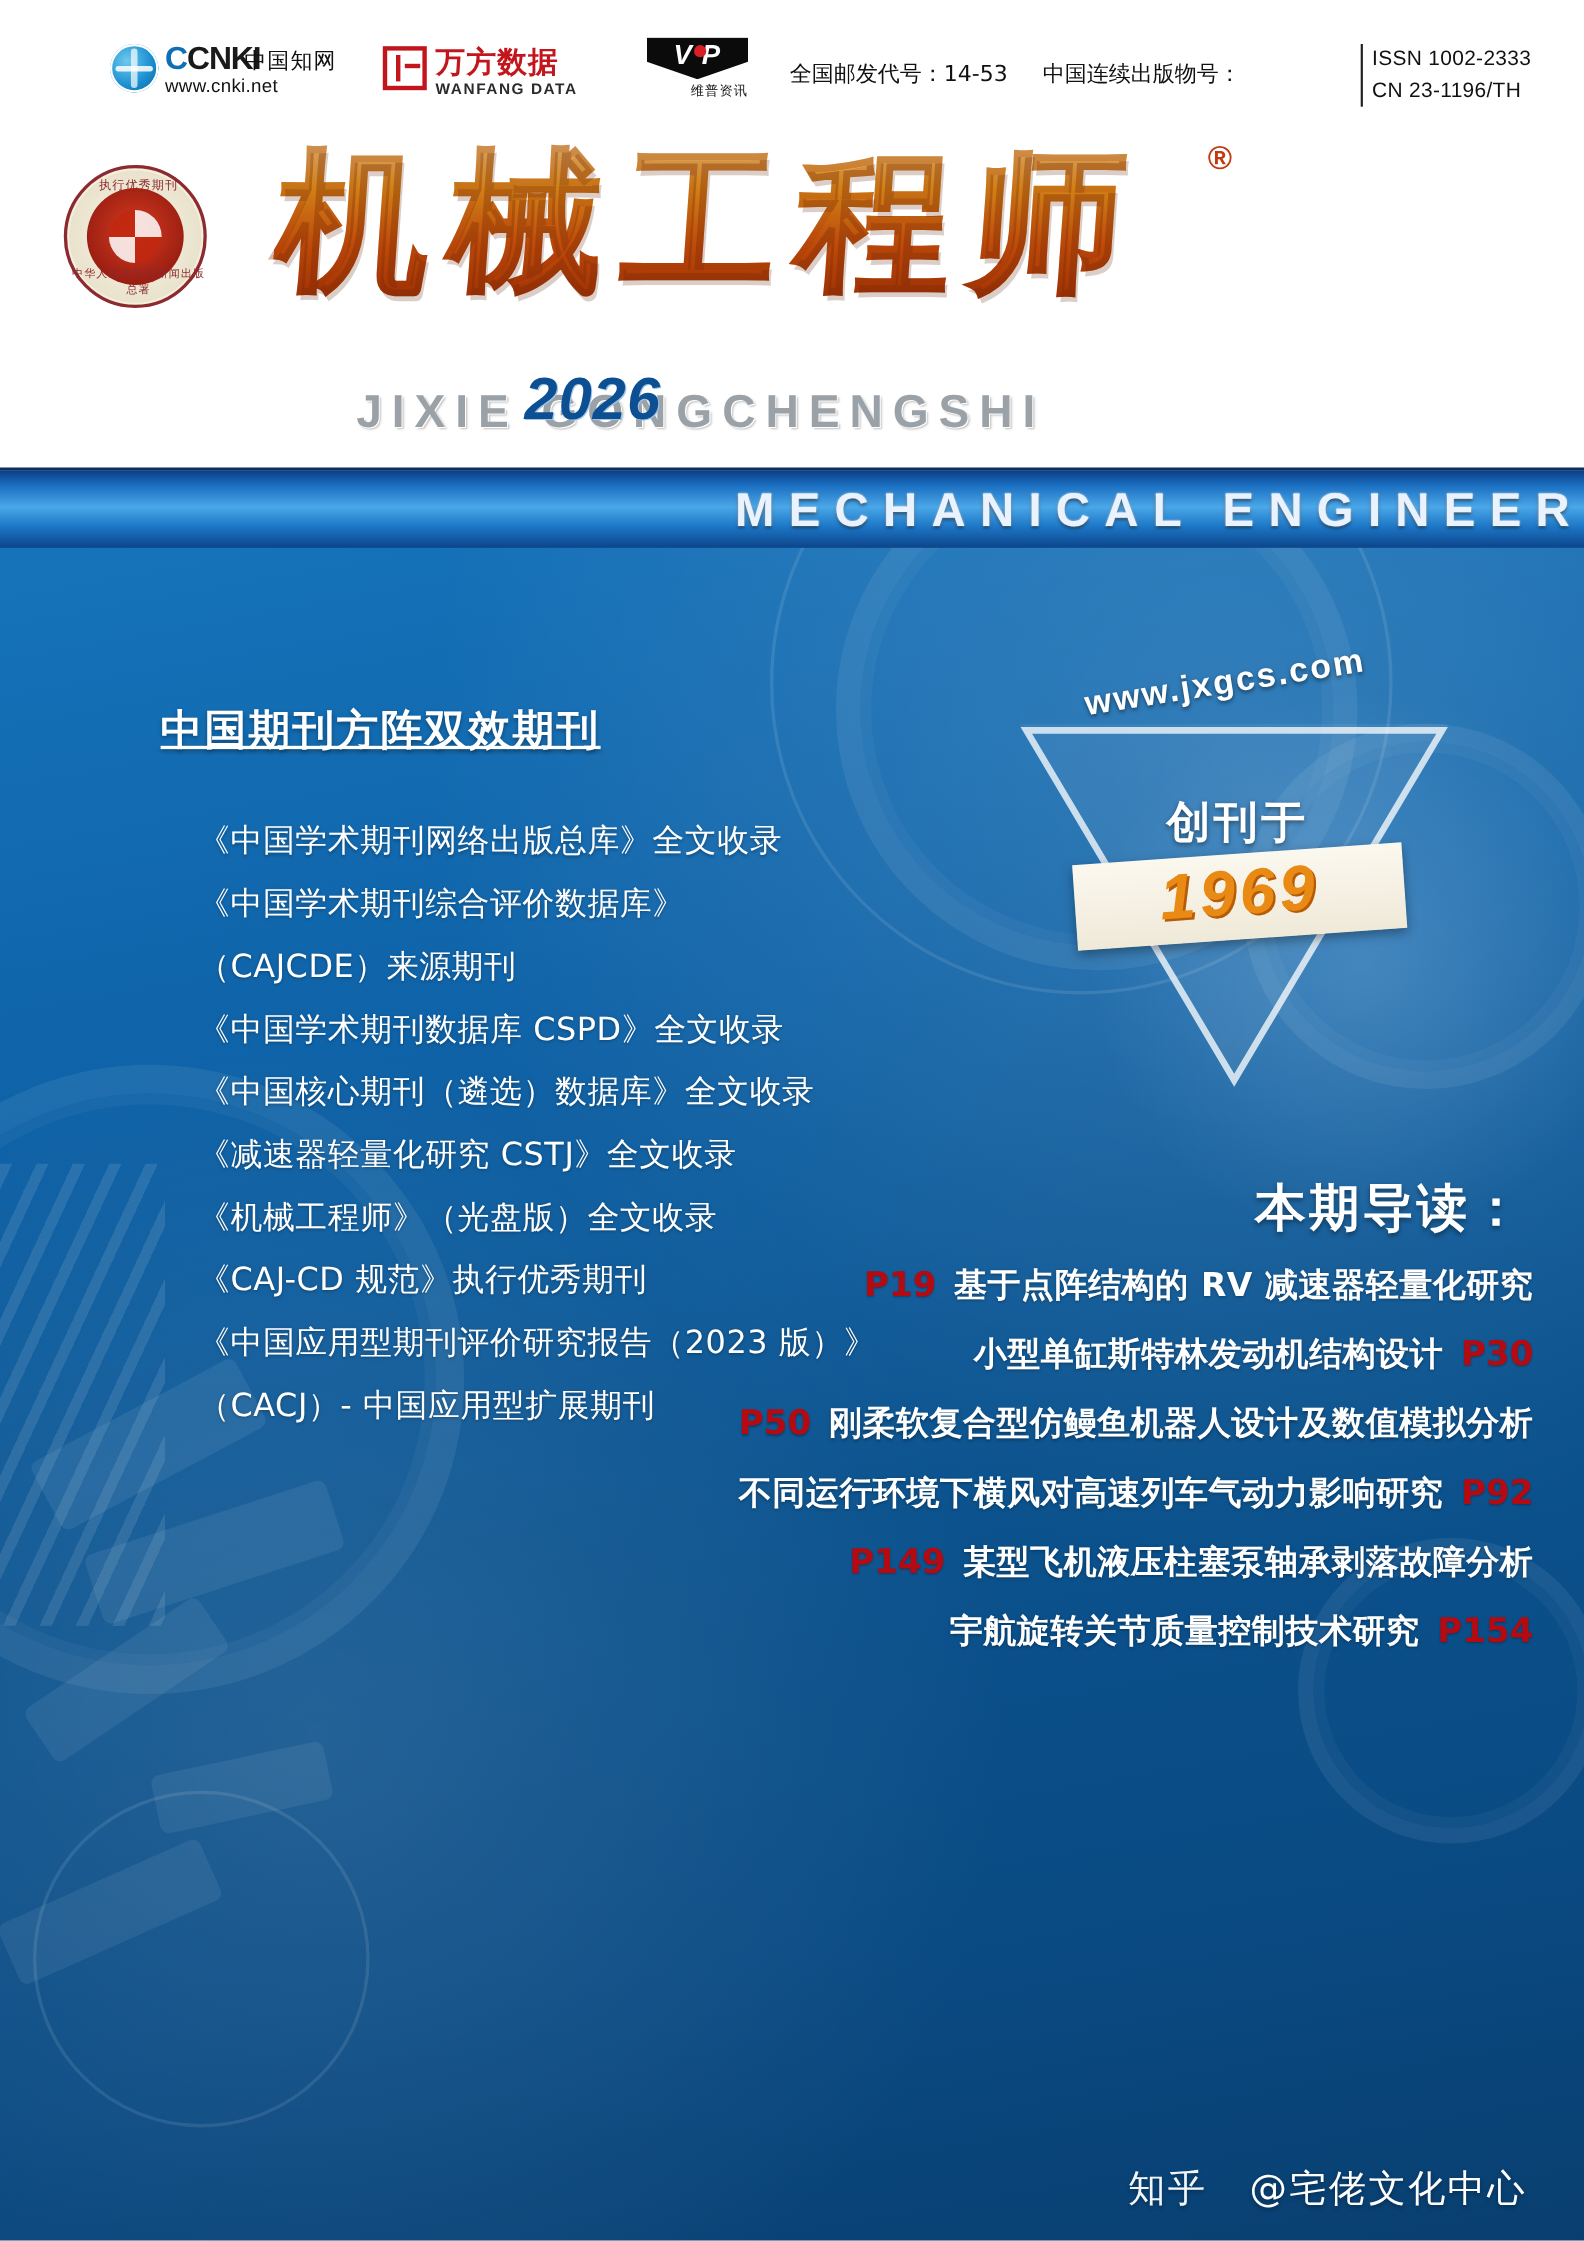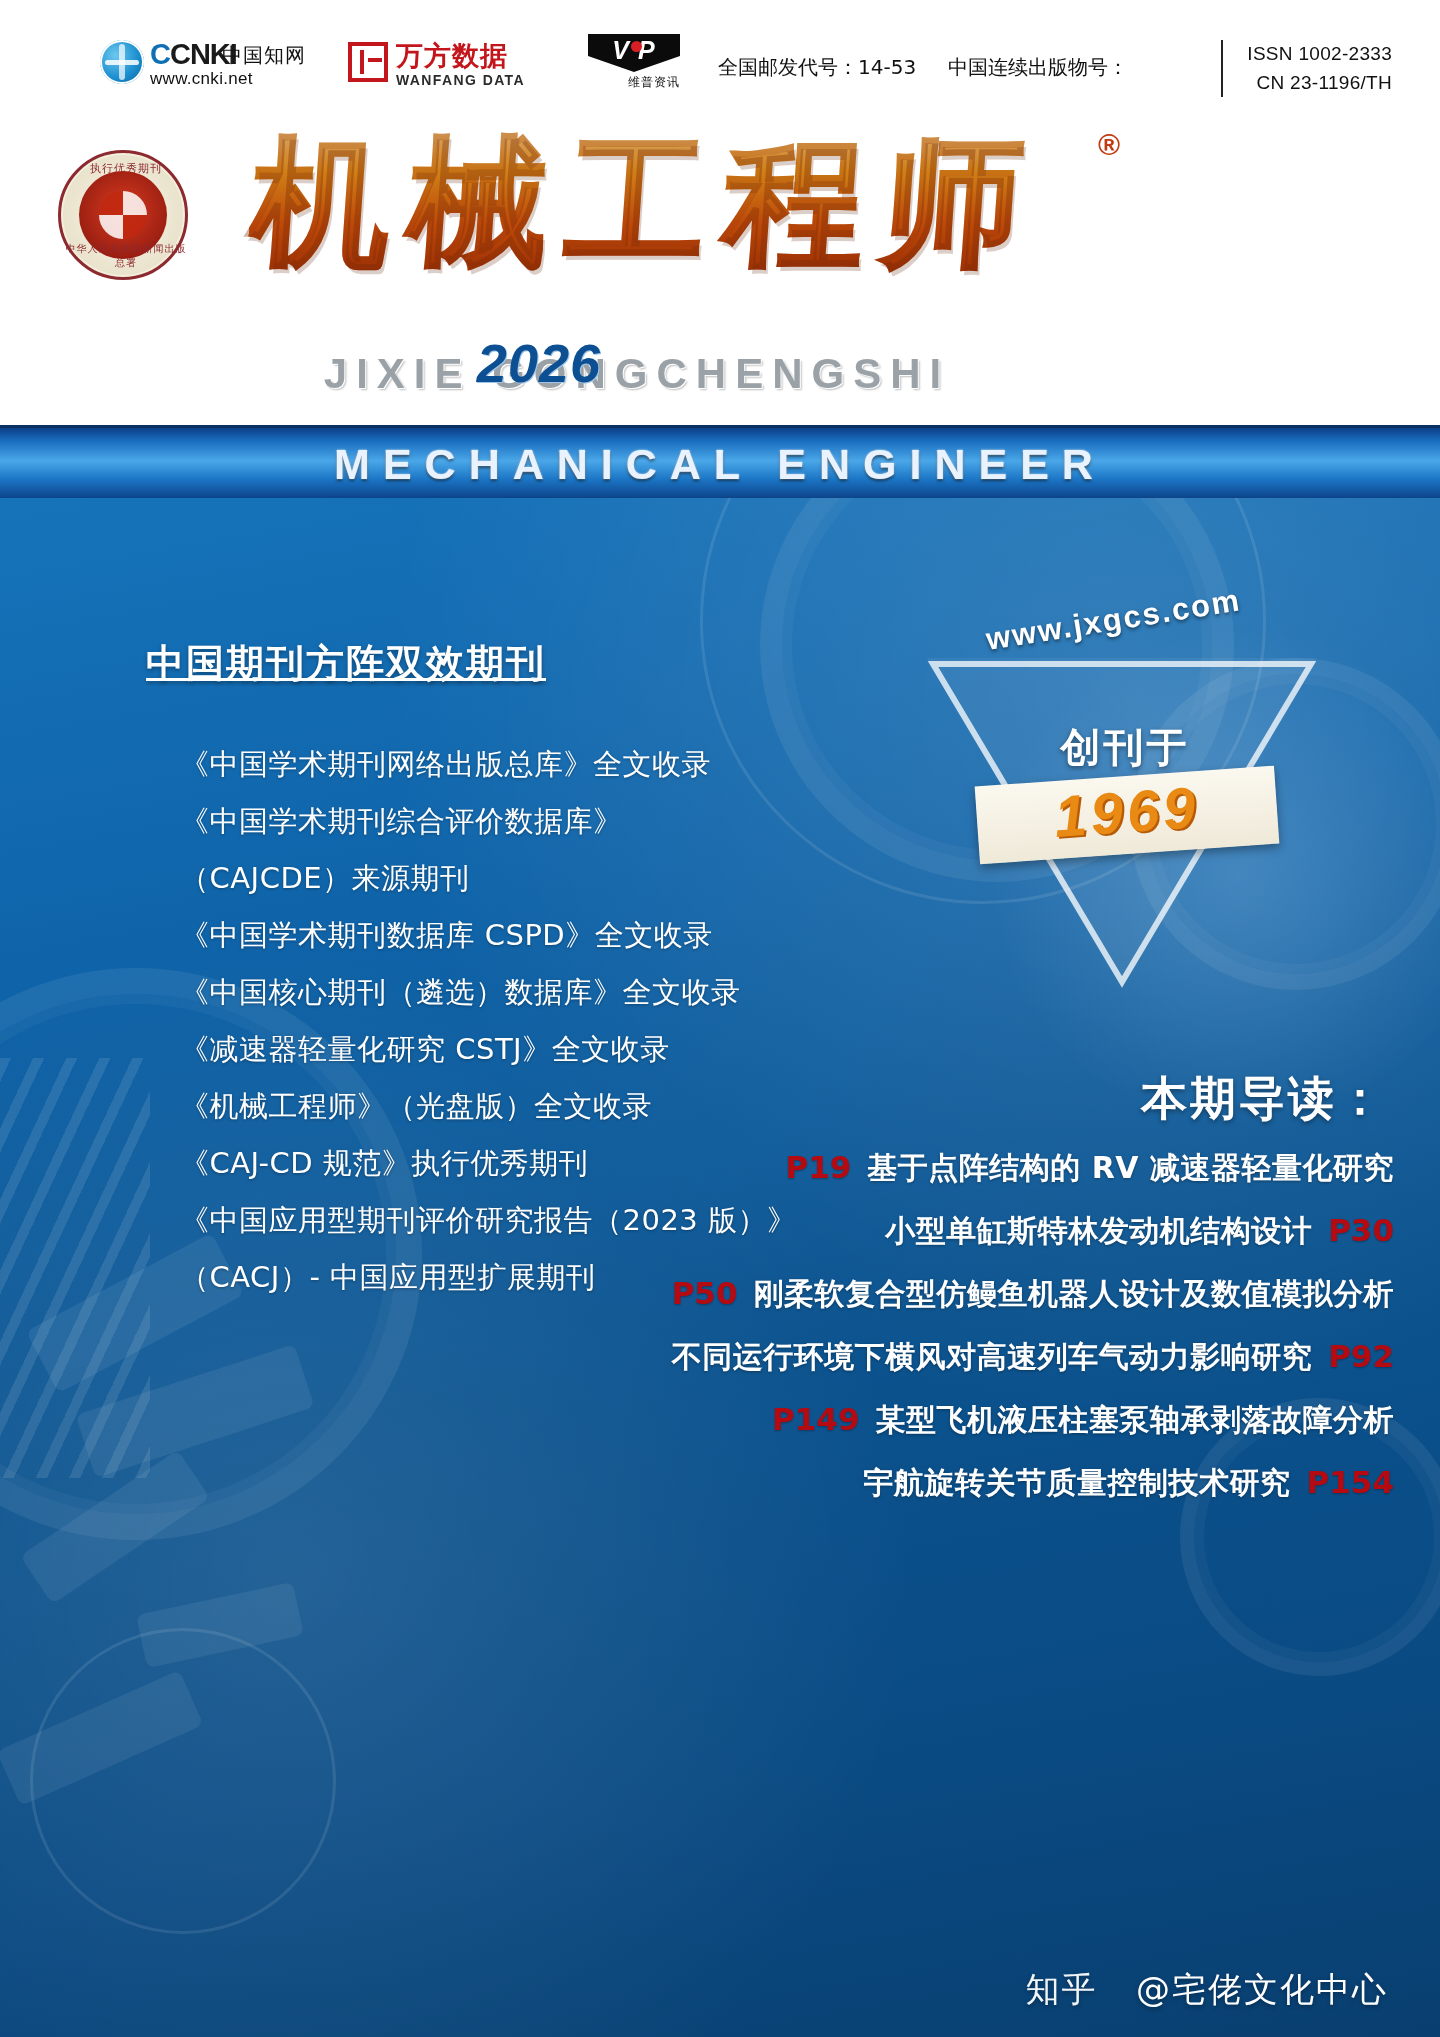--- a/index.html
+++ b/index.html
@@ -87,22 +87,22 @@
   .vip-zh {
     position:absolute; left:10px; top:40px; width:92px; text-align:right;
     font-size:12px; color:#111; font-family:"DejaVu Sans", sans-serif; letter-spacing:1px;
   }
 
   .issue-meta {
     position:absolute; left:718px; top:36px; font-size:20px; color:#111;
     font-family:"DejaVu Sans", sans-serif; white-space:nowrap;
   }
   .issn-block {
-    position:absolute; right:48px; top:22px; text-align:right; font-size:19px; color:#111;
-    padding-left:24px; border-left:2px solid #222;
+    position:absolute; right:48px; top:22px; text-align:left; font-size:19px; color:#111;
+    padding-left:8px; border-left:2px solid #222;
   }
   .issn-block div { line-height:1.5; white-space:nowrap; letter-spacing:.3px; }
 
   
   .seal {
     position:absolute; left:58px; top:150px; width:130px; height:130px; border-radius:50%;
     background:radial-gradient(circle at 50% 50%, #f7f4ea 0%, #e9e2cb 70%, #cfc5a5 100%);
     border:3px solid #8d2a2f; box-sizing:border-box;
     box-shadow:0 0 0 2px #f3eedd inset;
   }
@@ -150,21 +150,21 @@
     text-shadow:1px 1px 0 #9fc4e6;
   }
 
   
   .banner {
     position:absolute; left:0; top:425px; width:1440px; height:73px;
     background:linear-gradient(180deg,#0b3f86 0%,#1a6ec0 18%,#4aa7e8 45%,#1c76c6 70%,#0a3c80 100%);
     border-top:3px solid #0a2f63; border-bottom:3px solid #0a2f63;
   }
   .banner-text {
-    position:absolute; left:0; top:12px; width:1440px; text-align:center;
+    position:absolute; left:0; top:12px; width:1440px; text-align:right;
     font-size:43px; font-weight:bold; letter-spacing:13px;
     color:#e9f3ff;
     text-shadow:0 2px 3px rgba(0,0,0,.55), 0 0 2px #ffffff;
   }
 
   
   .body-blue {
     position:absolute; left:0; top:498px; width:1440px; height:1539px;
     background:
       radial-gradient(circle at 78% 12%, rgba(255,255,255,.14) 0%, rgba(255,255,255,0) 42%),

